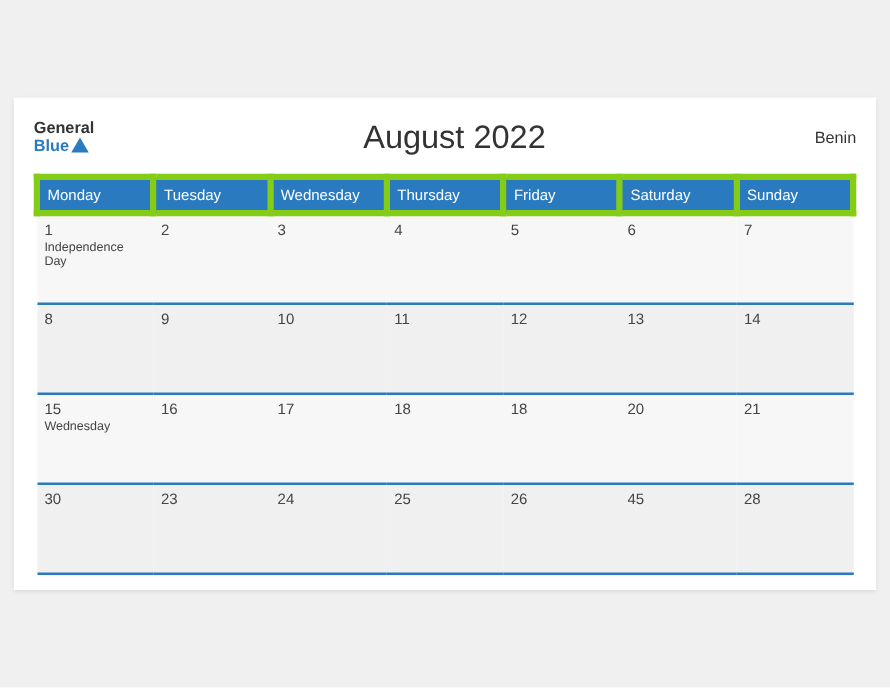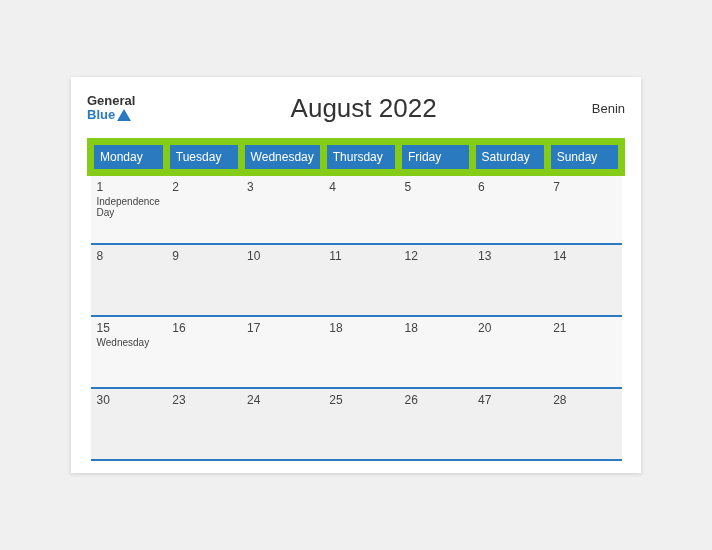--- a/index.html
+++ b/index.html
@@ -7,21 +7,21 @@
       font-family: Arial, sans-serif;
       background: #f0f0f0;
       display: flex;
       justify-content: center;
       align-items: center;
       width: 712px;
       height: 550px;
     }
     .calendar-container {
       background: #fff;
-      width: 570px;
+      width: 690px;
       padding: 16px 16px 12px 16px;
       box-shadow: 0 1px 4px rgba(0,0,0,0.15);
     }
     .calendar-header {
       display: flex;
       justify-content: space-between;
       align-items: center;
       margin-bottom: 14px;
     }
     .logo {
@@ -65,21 +65,21 @@
       width: 100%;
       border-collapse: collapse;
     }
     .calendar-grid th {
       background-color: #2a7abf;
       color: #fff;
       font-size: 12px;
       font-weight: normal;
       padding: 5px 6px;
       text-align: left;
-      border: 7px solid #84cc16;
+      border: 5px solid #84cc16;
     }
     .calendar-grid td {
       border: none;
       vertical-align: top;
       padding: 4px 6px;
       width: calc(100% / 7);
       height: 72px;
       background: #f7f7f7;
       border-bottom: 2px solid #2a7abf;
     }
@@ -211,21 +211,21 @@
           <td>
             <span class="day-number">24</span>
           </td>
           <td>
             <span class="day-number">25</span>
           </td>
           <td>
             <span class="day-number">26</span>
           </td>
           <td>
-            <span class="day-number">47</span>
+            <span class="day-number">45</span>
           </td>
           <td>
             <span class="day-number">28</span>
           </td>
         </tr>
       </tbody>
   </table>
 </div>
 
 </body></html>

